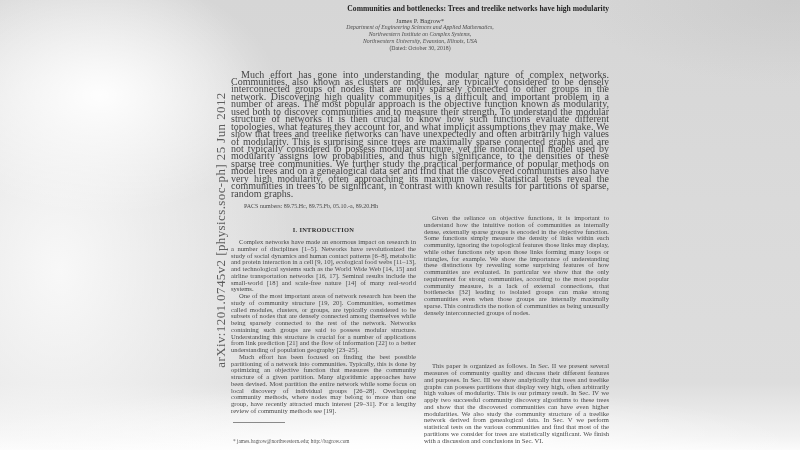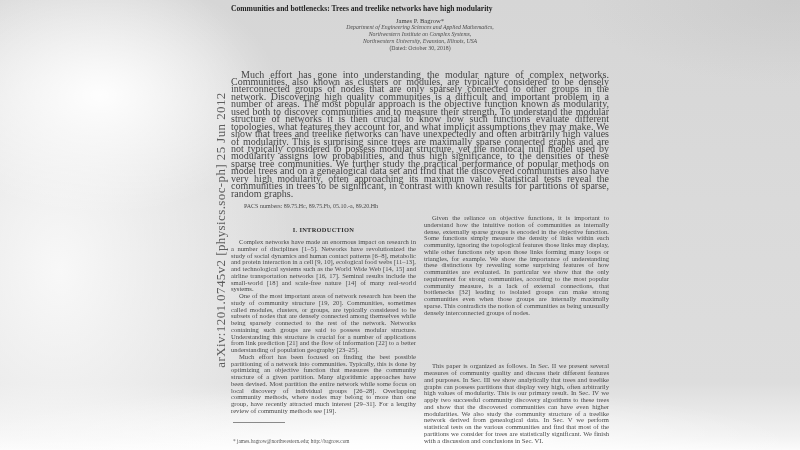--- a/index.html
+++ b/index.html
@@ -15,21 +15,21 @@
       linear-gradient(180deg, #d6d6d6 0%, #dadada 45%, #dddddd 85%, #f2f2f2 97%, #fbfbfb 100%);
   }
   .arxiv-strip { position:absolute; left:207px; top:60px; width:28px; height:340px; }
   .arxiv-strip span {
     position:absolute; left:50%; top:50%;
     transform:translate(-50%,-50%) rotate(-90deg);
     white-space:nowrap; font-size:13px; letter-spacing:0.4px;
     color:#5d5d5d;
   }
   .content { position:absolute; left:231px; top:0; width:378px; height:450px; color:#474747; }
-  .title { padding-top:4px; text-align:left; font-weight:bold; font-size:7.6px; color:#242424; }
+  .title { padding-top:4px; text-align:right; font-weight:bold; font-size:7.6px; color:#242424; }
   .author { margin-top:4px; text-align:center; font-size:6.6px; color:#3d3d3d; }
   .affil { text-align:center; font-style:italic; font-size:5.8px; line-height:7px; color:#4a4a4a; }
   .dateline { text-align:center; font-size:5.8px; line-height:7.5px; color:#4a4a4a; }
   .abstract {
     margin-top:18px; font-size:10px; line-height:7.45px;
     text-align:justify; text-indent:10px; color:#454545;
   }
   .pacs { margin-top:6px; padding-left:13px; font-size:6px; color:#4a4a4a; }
   .columns { display:flex; gap:8px; margin-top:6px; }
   .col { width:185px; }

